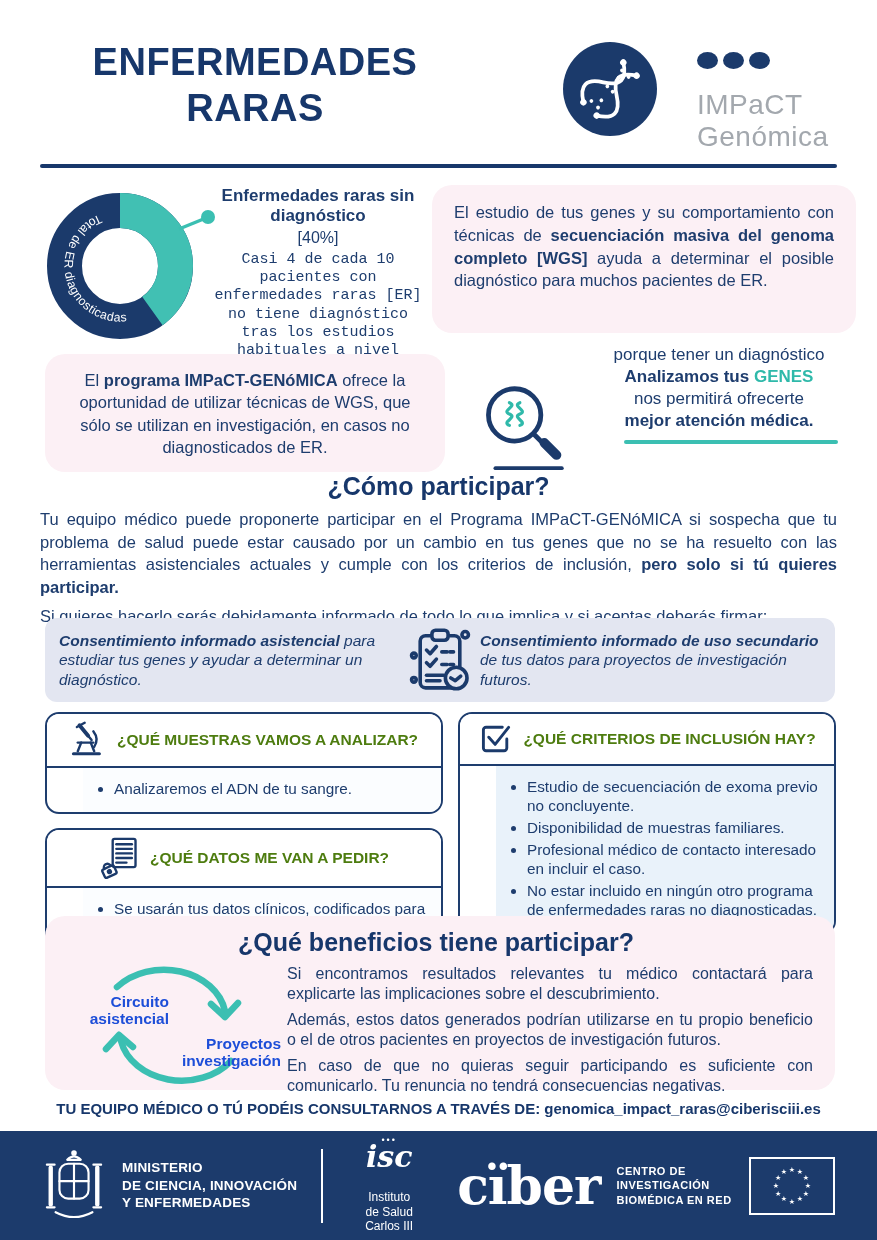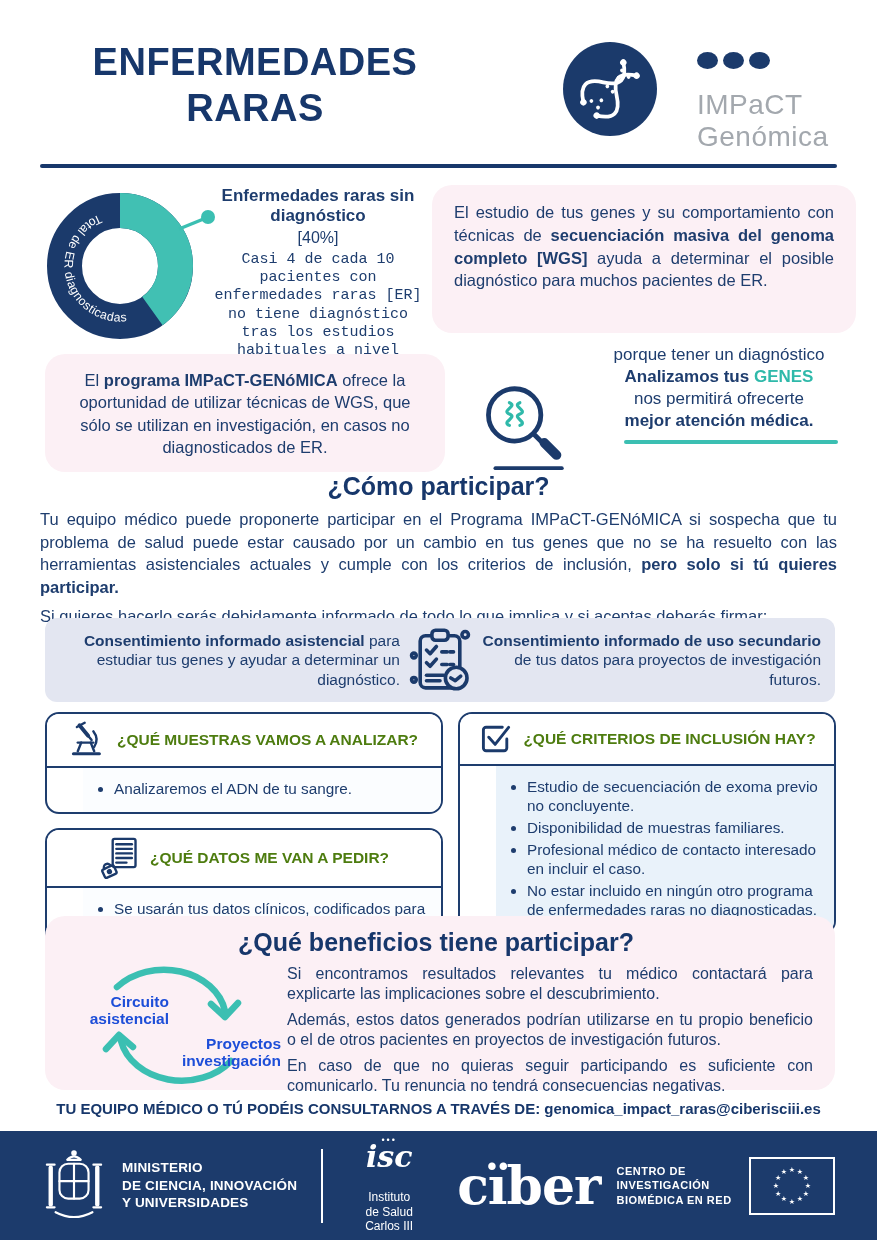--- a/index.html
+++ b/index.html
@@ -41,21 +41,21 @@
 
   
   .participar { position:absolute; left:40px; top:472px; width:797px; }
   .section-h { text-align:center; font-size:25px; font-weight:800; color:#17376b; }
   .participar-p1 { margin-top:7px; font-size:16.5px; line-height:1.37; text-align:justify; }
   .participar-p2 { margin-top:9px; font-size:16.5px; }
 
   
   .consent { position:absolute; left:45px; top:618px; width:790px; height:84px;
     background:#e3e6f1; border-radius:12px; display:flex; align-items:center; padding:0 14px; }
-  .consent-text { flex:1; text-align:right; font-size:15.5px; line-height:1.25; }
+  .consent-text { flex:1; text-align:left; font-size:15.5px; line-height:1.25;font-style:italic; }
   .consent-icon { width:80px; display:flex; justify-content:center; }
 
   
   .qbox { border:2px solid #1e3d6e; border-radius:14px; overflow:hidden; background:#fff; }
   .qbox-head { display:flex; align-items:center; justify-content:center; gap:9px;
     padding:7px 10px; border-bottom:2px solid #1e3d6e; background:#fff; }
   .qbox-title { font-size:15.5px; font-weight:800; color:#4d7c0f; }
   .qbox-body { padding:9px 12px 10px 14px; background:#fbfdff;margin-left:36px; }
   .qbox-body ul { margin-left:17px; }
   .qbox-body li { font-size:15.3px; line-height:1.24; margin:3px 0; }
@@ -329,21 +329,21 @@
         <circle cx="33" cy="3" r="1.8" fill="#fff"></circle>
         <rect x="18" y="14" width="30" height="36" rx="9"></rect>
         <line x1="33" y1="14" x2="33" y2="50"></line>
         <line x1="18" y1="32" x2="48" y2="32"></line>
         <path d="M14 64 q19 10 38 0"></path>
       </g>
     </svg>
     <div class="min-text">
       <div>MINISTERIO</div>
       <div>DE CIENCIA, INNOVACIÓN</div>
-      <div>Y UNIVERSIDADES</div>
+      <div>Y ENFERMEDADES</div>
     </div>
     <div class="f-divider"></div>
     <div class="isc-block">
       <div class="isc-dots">•••</div>
       <div class="isc-logo">isc</div>
       <div class="isc-lines">
         <div>Instituto</div>
         <div>de Salud</div>
         <div>Carlos III</div>
       </div>

